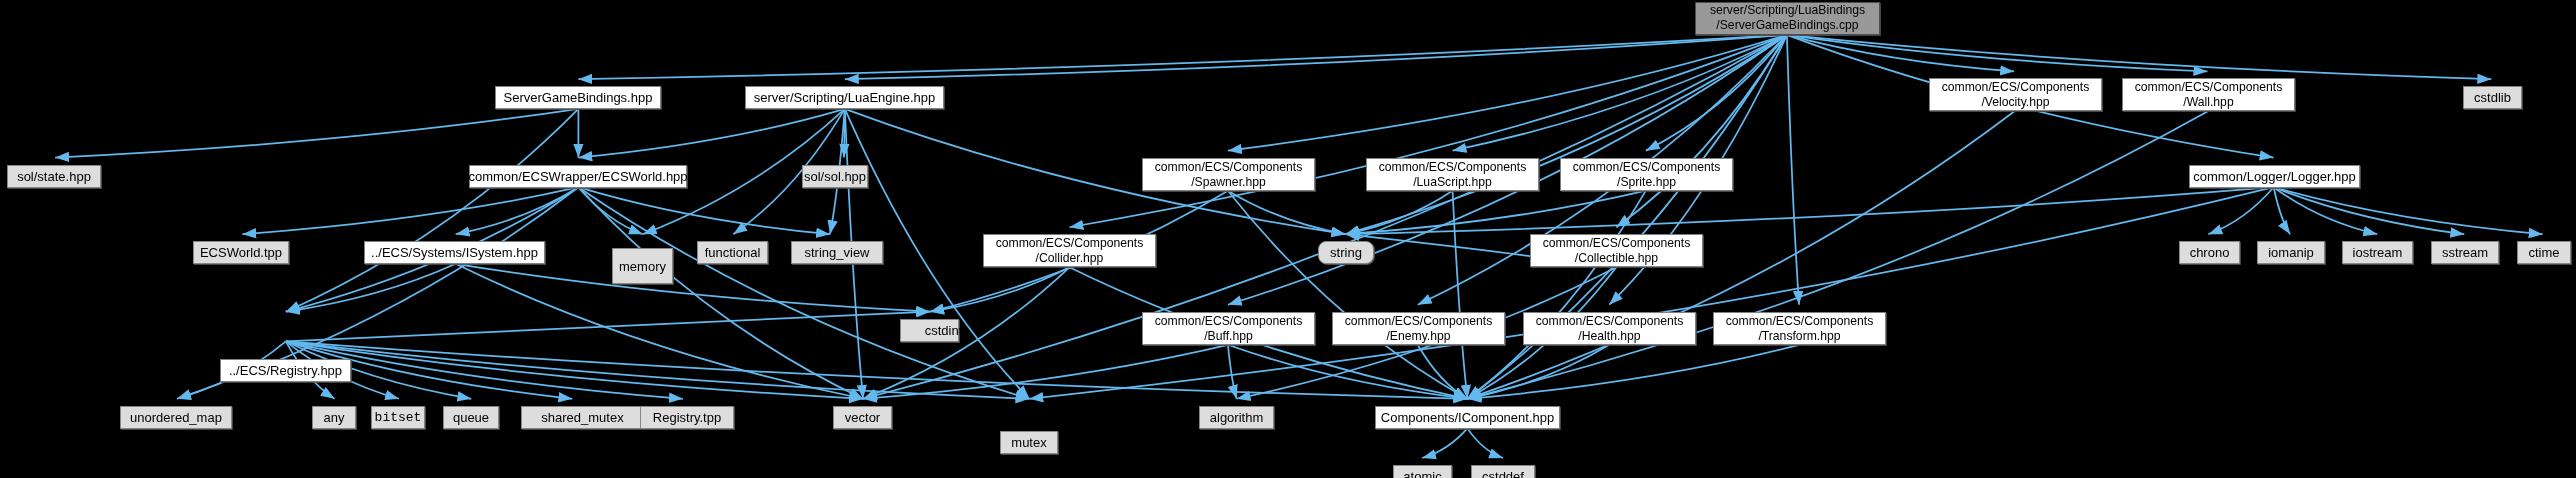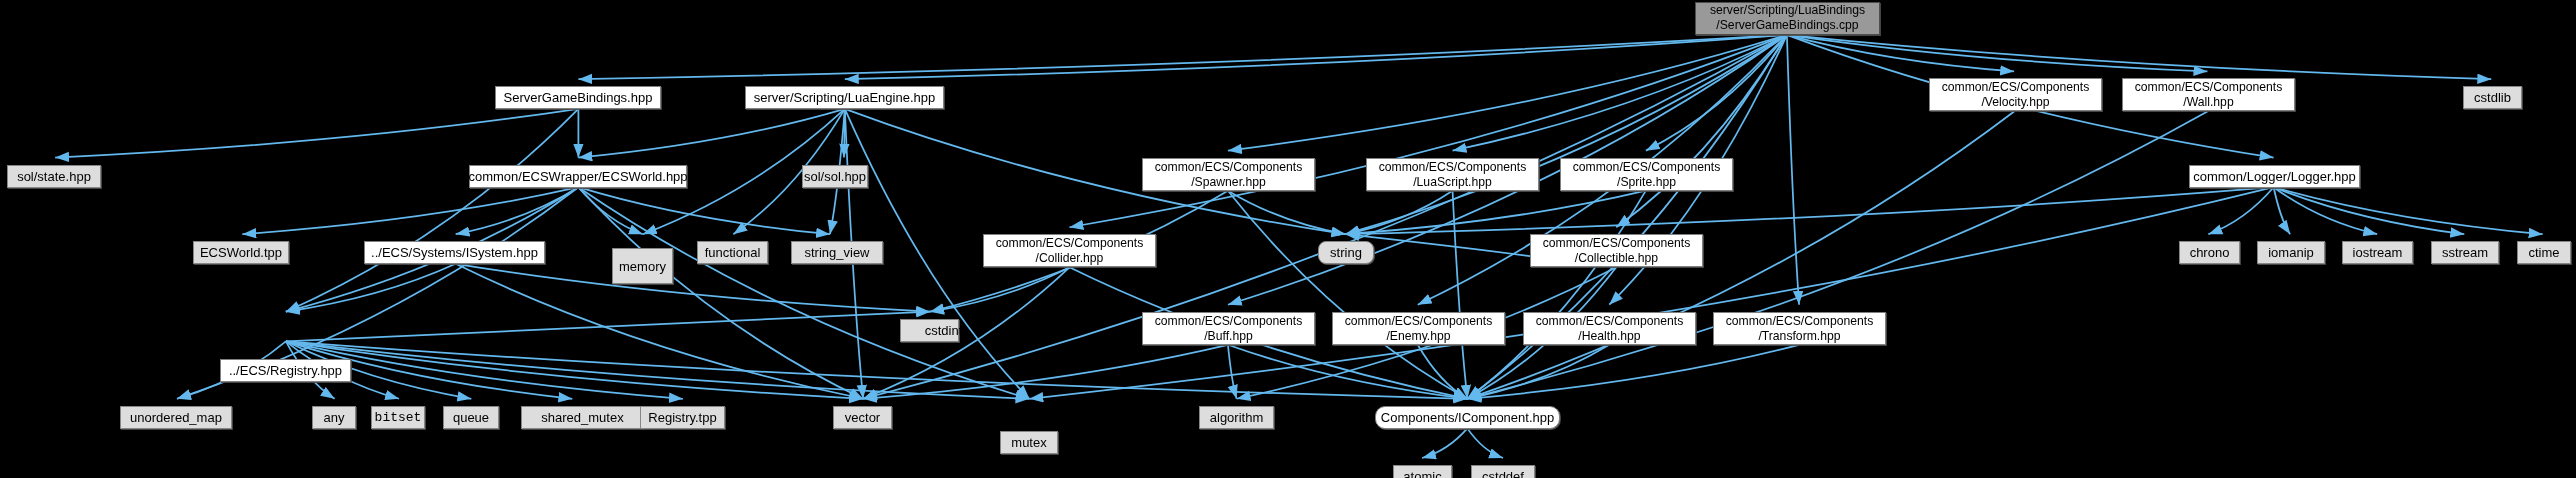--- a/index.html
+++ b/index.html
@@ -163,22 +163,22 @@
 /Enemy.hpp</div>
       <div class="node" style="left: 1523px; top: 312px; width: 173px; height: 33px; font-size: 12.2px;">common/ECS/Components
 /Health.hpp</div>
       <div class="node" style="left: 1713px; top: 312px; width: 173px; height: 33px; font-size: 12.2px;">common/ECS/Components
 /Transform.hpp</div>
       <div class="node sys" style="left: 120px; top: 406px; width: 112px; height: 22.7px;">unordered_map</div>
       <div class="node sys" style="left: 312px; top: 406px; width: 44px; height: 22.7px;">any</div>
       <div class="node sys" style="left: 371px; top: 406px; width: 54px; height: 22.7px; font-family: Liberation Mono, monospace;">bitset</div>
       <div class="node sys" style="left: 443px; top: 406px; width: 56px; height: 22.7px;">queue</div>
       <div class="node sys" style="left: 521px; top: 406px; width: 123px; height: 22.7px;">shared_mutex</div>
-      <div class="node sys" style="left: 640px; top: 406px; width: 85px; height: 22.7px;">Registry.tpp</div>
+      <div class="node sys" style="left: 640px; top: 406px; width: 94px; height: 22.7px;">Registry.tpp</div>
       <div class="node sys" style="left: 833px; top: 406px; width: 59px; height: 22.7px;">vector</div>
       <div class="node sys" style="left: 1000px; top: 406px; width: 58px; height: 22.7px; margin-top: 25px;">mutex</div>
       <div class="node sys" style="left: 1199px; top: 406px; width: 75px; height: 22.7px;">algorithm</div>
-      <div class="node" style="left: 1375px; top: 406px; width: 185px; height: 22.7px; border-radius: 10px;">Components/IComponent.hpp</div>
+      <div class="node" style="left: 1375px; top: 406px; width: 185px; height: 22.7px;">Components/IComponent.hpp</div>
       <div class="node sys" style="left: 1393px; top: 465px; width: 59px; height: 22.7px;">atomic</div>
       <div class="node sys" style="left: 1471px; top: 465px; width: 64px; height: 22.7px;">cstddef</div>
     </div>
 </div>
 
 
 </body></html>

